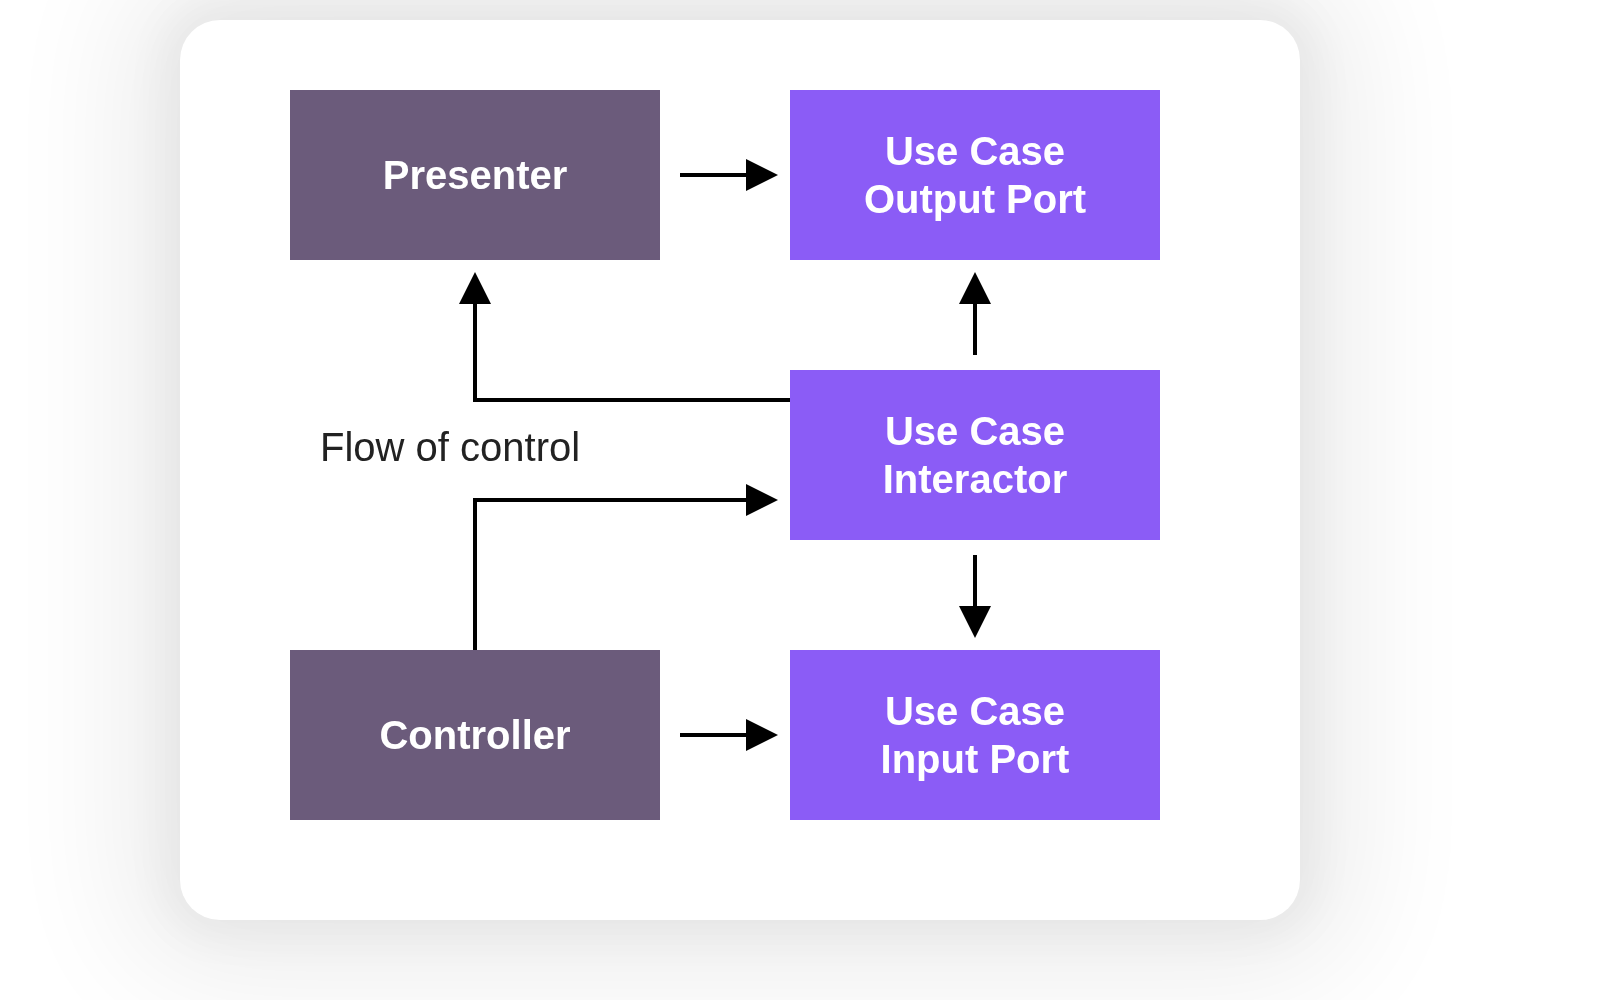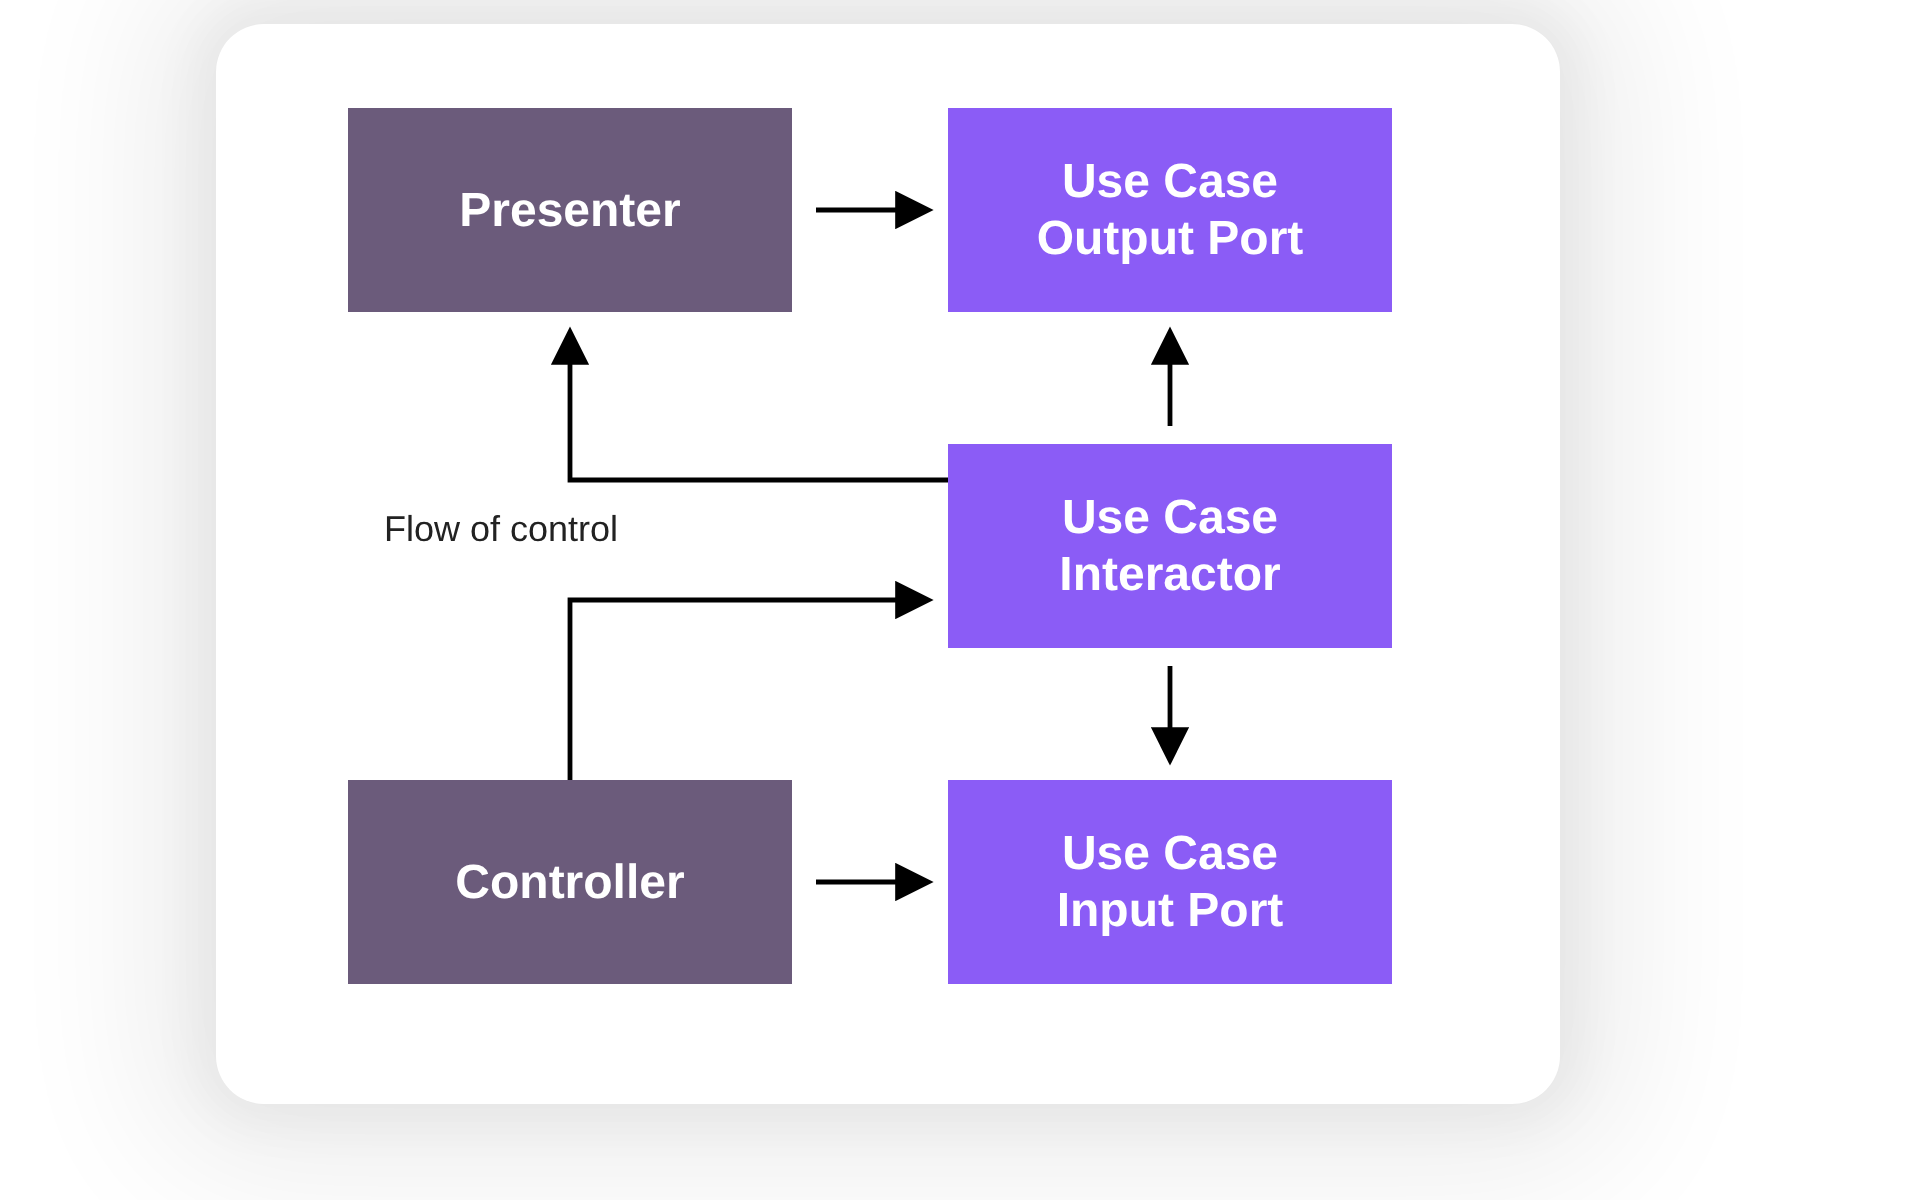--- a/index.html
+++ b/index.html
@@ -40,21 +40,21 @@
     z-index: 2;
     box-sizing: border-box;
     padding: 10px 20px;
   }
   .purple { background: #6b5b7b; }
   .rose   { background: #8b5cf6; }
   .label {
     position: absolute;
     color: #222222;
     font-weight: 400;
-    font-size: 30px;
+    font-size: 40px;
     z-index: 2;
     white-space: nowrap;
   }
   svg.arrows {
     position: absolute;
     left: 0; top: 0;
     width: 1600px;
     height: 1000px;
     z-index: 1;
     pointer-events: none;

